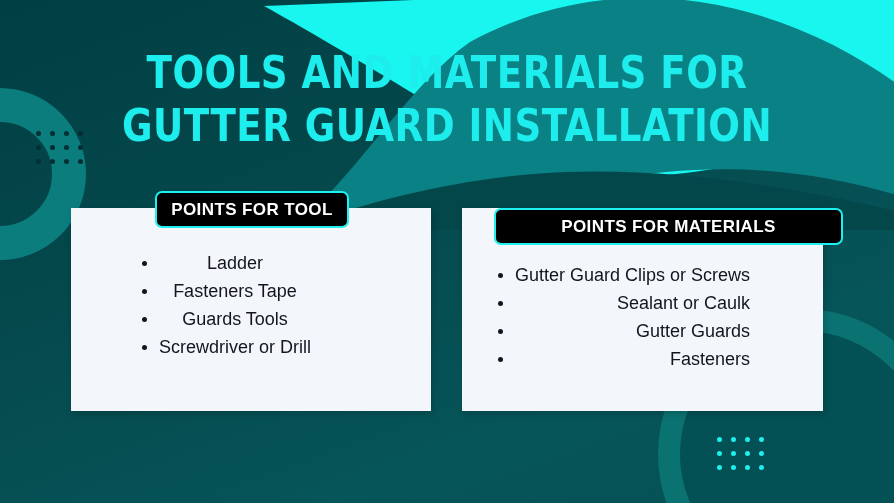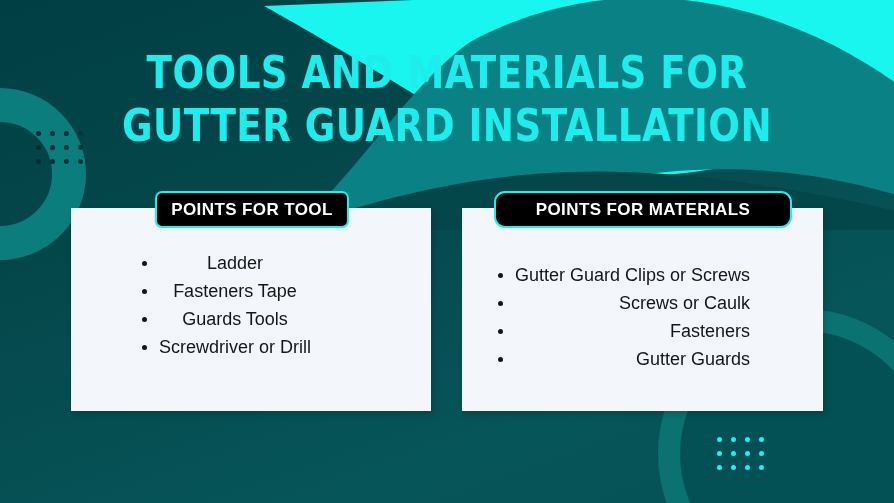--- a/index.html
+++ b/index.html
@@ -75,21 +75,21 @@
     color:#fff;
     font-weight:bold;
     font-size:17px;
     letter-spacing:.4px;
     text-transform:uppercase;
     display:flex;align-items:center;justify-content:center;
     box-sizing:border-box;
     z-index:6;
   }
   #badge-tool{left:155px;top:191px;width:194px;height:37px;}
-  #badge-mat {left:494px;top:191px;width:298px;height:37px;border-radius:11px;}
+  #badge-mat {left:494px;top:208px;width:349px;height:37px;}
 
   ul.points{
     position:absolute;
     margin:0;padding:0;
     list-style:none;
     color:#13161d;
     font-size:18px;
     z-index:5;
   }
   #list-tool{left:142px;top:249px;text-align:center;}
@@ -162,18 +162,18 @@
     <li>Ladder</li>
     <li>Fasteners Tape</li>
     <li>Guards Tools</li>
     <li>Screwdriver or Drill</li>
   </ul>
 
   <div class="card" id="card-mat"></div>
   <div class="badge" id="badge-mat">Points for Materials</div>
   <ul class="points" id="list-mat">
     <li>Gutter Guard Clips or Screws</li>
-    <li>Screws or Caulk</li>
+    <li>Sealant or Caulk</li>
+    <li>Gutter Guards</li>
     <li>Fasteners</li>
-    <li>Gutter Guards</li>
   </ul>
 
 </div>
 
 </body></html>

